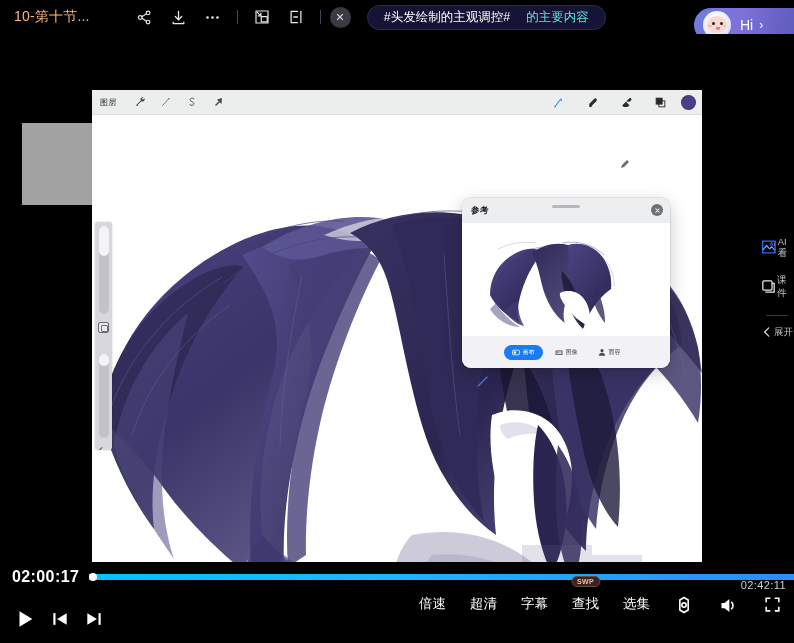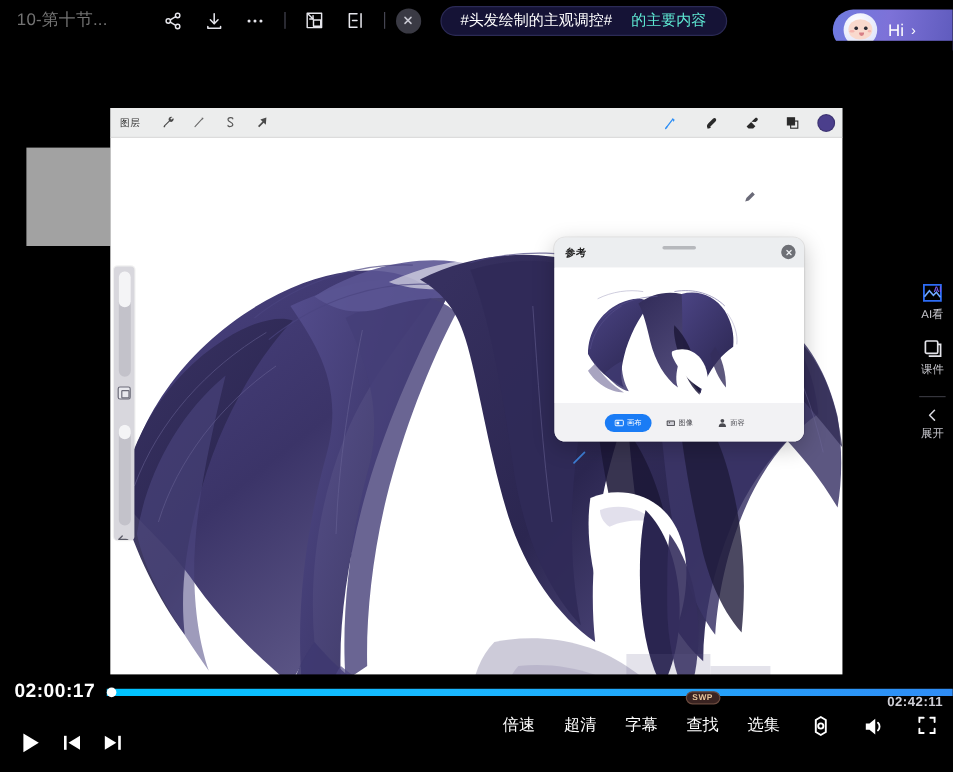--- a/index.html
+++ b/index.html
@@ -10,21 +10,21 @@
     overflow: hidden;
   }
   #app { position: relative; width: 794px; height: 643px; background: #000; }
 
   
   .topbar {
     position: absolute; left: 0; top: 0; width: 794px; height: 34px;
     background: #000; display: flex; align-items: center;
   }
   .vid-title {
-    color: #737373; font-size: 14px; margin-left: 14px;
+    color: #fdba74; font-size: 14px; margin-left: 14px;
     white-space: nowrap; letter-spacing: .2px;
   }
   .top-icons { display: flex; align-items: center; margin-left: 38px; gap: 0px; }
   .ticon {
     width: 34px; height: 30px; display: flex; align-items: center; justify-content: center;
     cursor: pointer;
   }
   .ticon svg { display: block; }
   .tdiv { width: 1px; height: 14px; background: #454552; margin: 0 7px; }
   .xbtn {
@@ -171,21 +171,21 @@
     position:absolute; left:527px; top:68px; width:12px;height:12px;
   }
   .cursor-pen2 { position:absolute; left:384px; top:284px; width:14px;height:14px; }
 
   
   .rsidebar {
     position:absolute; right:0; top:200px; width:34px;
     display:flex; flex-direction:column; align-items:center;
   }
   .rs-item {
-    width:34px; display:flex; flex-direction:column; align-items:center;
+    width:34px; display:flex; flex-direction:row; align-items:center;
     margin-bottom:12px; cursor:pointer;
   }
   .rs-lbl { color:#c6c6cc; font-size:9.5px; margin-top:2px; }
   .rs-sep { width:22px;height:1px;background:#35353c; margin:3px 0 8px; }
 
   
   .bottom { position:absolute; left:0; bottom:0; width:794px; height:81px; background:#000; }
   .progress-row {
     position:absolute; left:0; top:0; width:794px; height:30px;
     display:flex; align-items:center;
@@ -198,21 +198,21 @@
   .bar-fill {
     position:absolute; left:0; top:0; height:6px;
     background:linear-gradient(90deg,#00c4ff 0%, #19b8ff 40%, #2f8cf5 100%);
     width:100%;
   }
   .bar-knob {
     position:absolute; left:0px; top:-1px; width:8px;height:8px;border-radius:50%;
     background:#fff; cursor:pointer;
   }
   .tot-time {
-    position:absolute; right:8px; top:5px; color:#cfcfd6; font-size:11px; font-weight:bold;
+    position:absolute; right:8px; top:5px; color:#cfcfd6; font-size:11px; font-weight:normal;
     letter-spacing:.4px;
   }
   .ctrl-row {
     position:absolute; left:0; bottom:0; width:794px; height:48px;
     display:flex; align-items:center;
   }
   .cl { display:flex; align-items:center; margin-left:14px; gap:14px; }
   .cbtn { display:flex; align-items:center; justify-content:center; cursor:pointer; }
   .cr {
     position:absolute; right:12px; bottom:0; height:48px;

